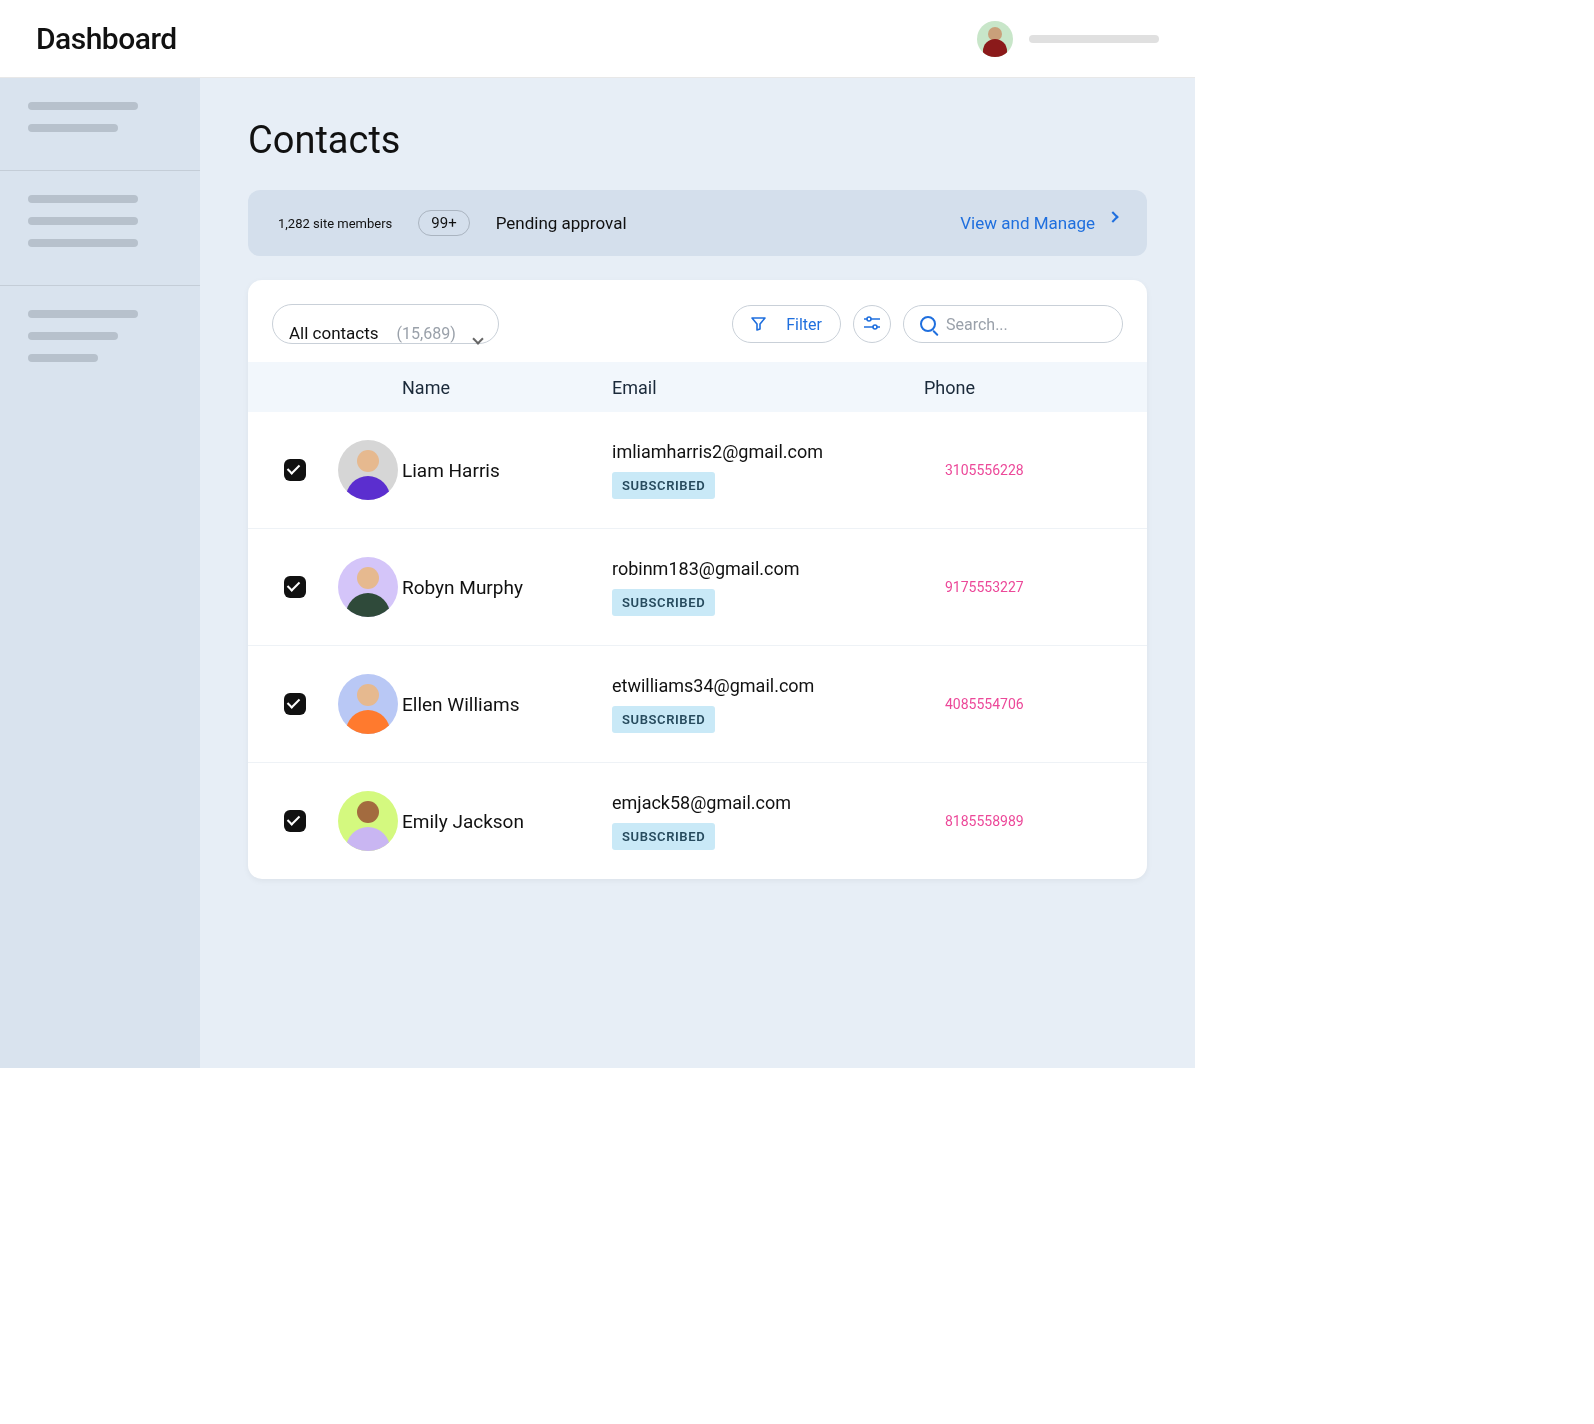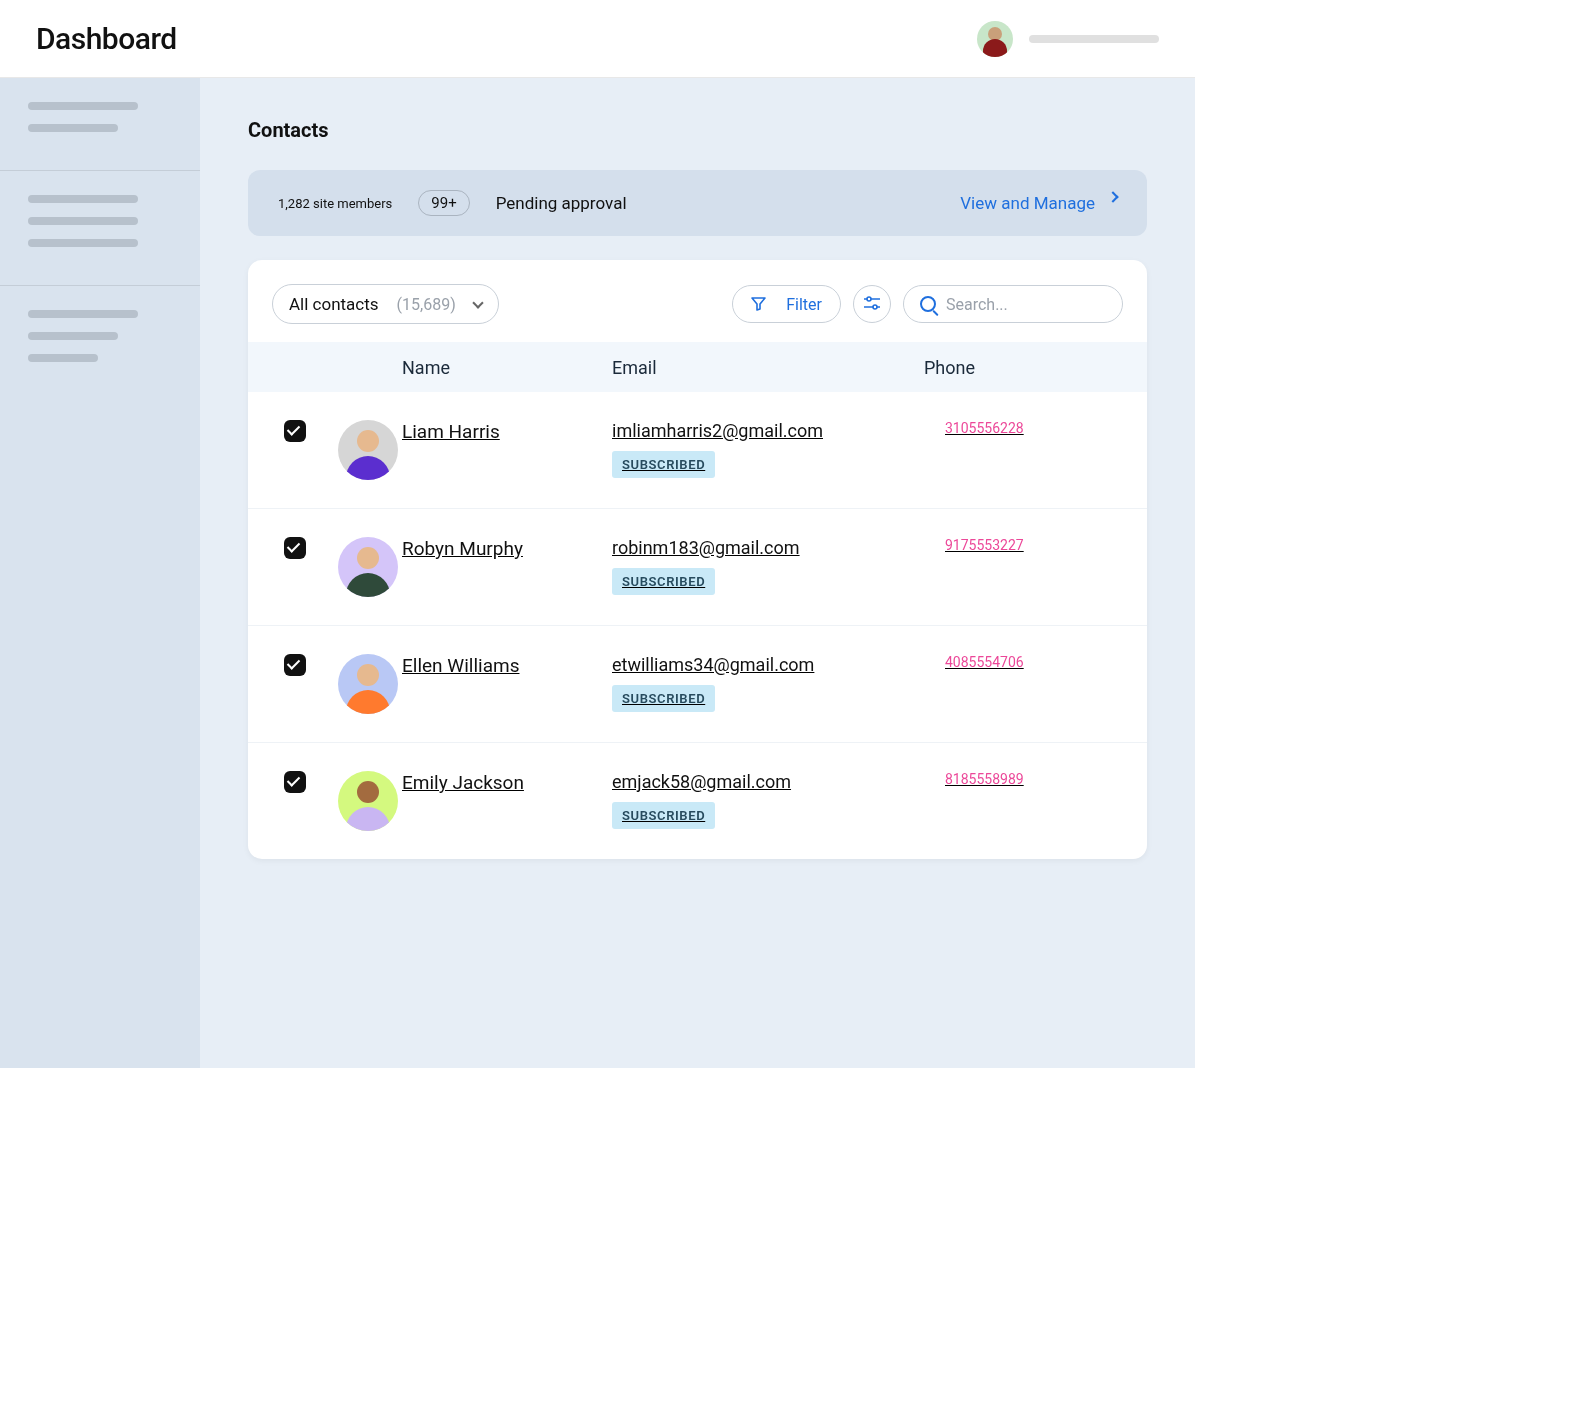--- a/index.html
+++ b/index.html
@@ -16,33 +16,33 @@
     .layout { display:flex; height:calc(100% - 78px); background:#e7eef6; }
     .sidebar { width:200px; background:#d9e3ee; }
     .side-group { padding:24px 28px; border-bottom:1px solid #c4cdd7; }
     .side-group:last-child { border-bottom:none; }
     .side-group .ghost-bar { height:8px; margin-bottom:14px; background:#b7c1cc; }
     .side-group .ghost-bar.w1 { width:110px; }
     .side-group .ghost-bar.w2 { width:90px; }
     .side-group .ghost-bar.w3 { width:70px; }
 
     .main { flex:1; padding:40px 48px; }
-    .page-title { font-size:20px; font-weight:700; color:#111; margin-bottom:28px; }
+    .page-title { font-size:38px; font-weight:400; color:#111; margin-bottom:28px; }
 
     .banner { background:#d4dfec; border-radius:12px; height:66px; display:flex; align-items:center; padding:0 30px; gap:26px; margin-bottom:24px; }
     .members-count { font-size:13px; color:#111; flex:0 0 auto; }
     .pill { border:1px solid #aab4c0; border-radius:16px; padding:3px 12px; font-size:15px; color:#111; background:transparent; }
     .pending { font-size:17px; color:#111; }
     .banner-spacer { flex:1; }
     .view-manage { color:#1f6fde; font-size:17px; display:inline-flex; align-items:flex-start; gap:14px; cursor:pointer; }
     .chev-right { width:8px; height:8px; border-top:2px solid #1f6fde; border-right:2px solid #1f6fde; transform:rotate(45deg); }
 
     .card { background:#fff; border-radius:14px; box-shadow:0 2px 6px rgba(0,0,0,0.05); overflow:hidden; }
     .toolbar { display:flex; align-items:center; padding:24px 24px 18px 24px; gap:12px; }
-    .seg-select { display:inline-flex; align-items:center; gap:18px; border:1px solid #c9d0d8; border-radius:22px; height:40px; padding:12px 16px; cursor:pointer; }
+    .seg-select { display:inline-flex; align-items:flex-end; gap:18px; border:1px solid #c9d0d8; border-radius:22px; height:40px; padding:0 16px; cursor:pointer; }
     .seg-label { font-size:17px; color:#111; }
     .seg-count { font-size:16px; color:#9aa1aa; }
     .chev-down { width:8px; height:8px; border-left:2px solid #666; border-bottom:2px solid #666; transform:rotate(-45deg); margin-top:-3px; }
     .toolbar-spacer { flex:1; }
     .filter-btn { display:inline-flex; align-items:center; gap:20px; border:1px solid #c9d0d8; border-radius:20px; height:38px; padding:0 18px; color:#1f6fde; font-size:16px; cursor:pointer; background:#fff; }
     .funnel-icon svg { display:block; }
     .settings-btn { width:38px; height:38px; border:1px solid #c9d0d8; border-radius:50%; display:inline-flex; align-items:center; justify-content:center; color:#1f6fde; cursor:pointer; background:#fff; }
     .search-wrap { display:inline-flex; align-items:center; gap:10px; border:1px solid #c9d0d8; border-radius:20px; height:38px; padding:0 16px; min-width:220px; }
     .search-wrap input { border:none; outline:none; font-size:16px; color:#333; width:160px; background:transparent; }
     .search-wrap input::placeholder { color:#9aa1aa; }
@@ -52,21 +52,21 @@
     .thead { display:flex; background:#f2f7fc; height:50px; align-items:center; font-size:18px; color:#1b2a3a; padding:0; }
     .col-check { width:90px; }
     .col-avatar { width:64px; }
     .col-name { width:210px; padding-left:0; }
     .col-email { width:300px; }
     .col-phone { flex:1; padding-left:12px; }
     .thead .hname { margin-left:154px; width:210px; }
     .thead .hemail { width:300px; }
     .thead .hphone { flex:1; padding-left:12px; }
 
-    .row { display:flex; padding:28px 0; border-top:1px solid #eef2f6;text-decoration:underline; }
+    .row { display:flex; align-items:center; padding:28px 0; border-top:1px solid #eef2f6; }
     .row:first-of-type { border-top:none; }
     .checkbox { width:22px; height:22px; background:#111; border-radius:6px; margin-left:36px; position:relative; cursor:pointer; }
     .checkbox::after { content:""; position:absolute; left:6px; top:3px; width:5px; height:10px; border-right:2.5px solid #fff; border-bottom:2.5px solid #fff; transform:rotate(45deg); }
     .avatar { width:60px; height:60px; border-radius:50%; overflow:hidden; position:relative; }
     .avatar.bg0 { background:#d6d6d6; }
     .avatar.bg1 { background:#d4c5f9; }
     .avatar.bg2 { background:#b9c8f5; }
     .avatar.bg3 { background:#d4f97f; }
     .avatar::before { content:""; position:absolute; top:10px; left:50%; transform:translateX(-50%); width:22px; height:22px; background:#e6b98f; border-radius:50%; }
     .avatar::after { content:""; position:absolute; bottom:-6px; left:50%; transform:translateX(-50%); width:44px; height:30px; border-radius:22px 22px 0 0; }

